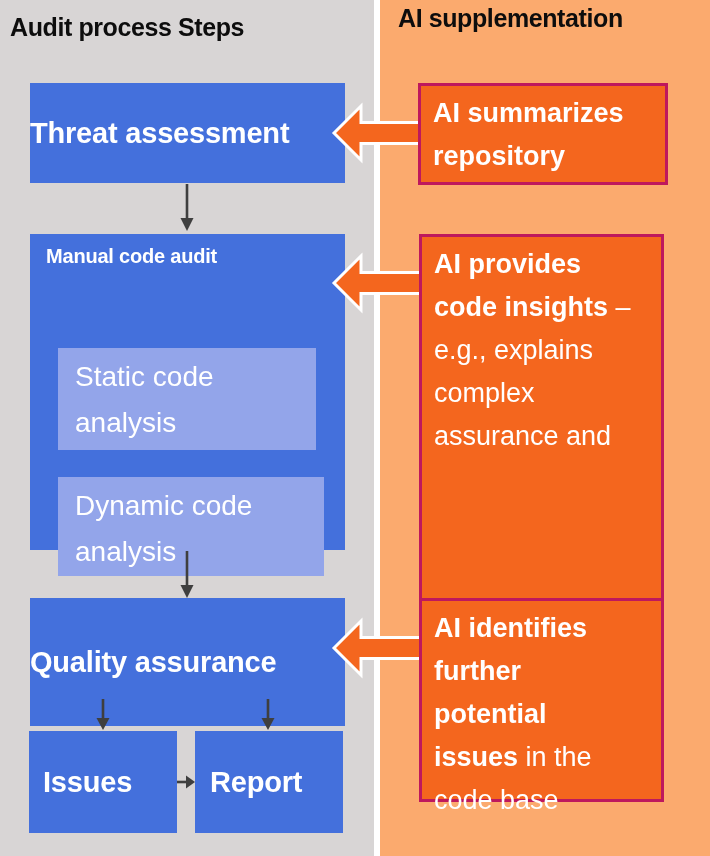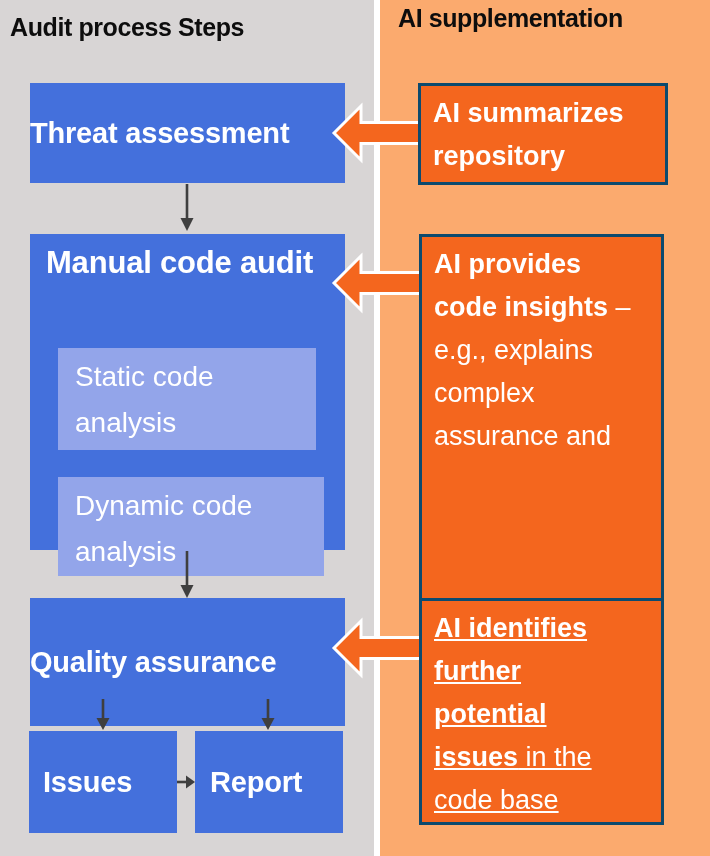--- a/index.html
+++ b/index.html
@@ -7,32 +7,32 @@
   .canvas{position:relative;width:710px;height:856px;overflow:hidden;background:#fff;}
   .panel{position:absolute;top:0;height:856px;z-index:0;}
   .panel-left{left:0;width:374px;background:var(--panel-gray,#D8D5D5);}
   .panel-right{left:380px;width:330px;background:var(--panel-orange,#FBAA6E);}
   .hdr{position:absolute;margin:0;font-size:25px;font-weight:bold;color:#0d0d0d;letter-spacing:-0.4px;z-index:1;white-space:nowrap;}
   .hdr-left{left:10px;top:13px;}
   .hdr-right{left:398px;top:4px;}
   .bluebox{position:absolute;background:var(--box-blue,#4470DC);color:#fff;font-weight:bold;font-size:29px;z-index:1;display:flex;align-items:center;padding-left:0;box-sizing:border-box;letter-spacing:-0.2px;}
   .threat{left:30px;top:83px;width:315px;height:100px;}
   .manual{left:30px;top:234px;width:315px;height:316px;display:block;padding:0;}
-  .manual-title{padding:11px 0 0 16px;font-size:31px;font-weight:bold;}
+  .manual-title{padding:11px 0 0 16px;font-size:20px;font-weight:bold;}
   .subbox{position:absolute;background:var(--box-blue-light,#93A5EA);font-weight:normal;font-size:28px;line-height:46px;padding:6px 0 0 17px;box-sizing:border-box;color:#fff;letter-spacing:0;margin-top:48px;}
   .static{left:28px;top:66px;width:258px;height:102px;}
   .dynamic{left:28px;top:195px;width:266px;height:99px;}
   .quality{left:30px;top:598px;width:315px;height:128px;}
   .issues{left:29px;top:731px;width:148px;height:102px;padding-left:14px;}
   .report{left:195px;top:731px;width:148px;height:102px;padding-left:15px;}
-  .orangebox{position:absolute;background:var(--box-orange,#F4661E);border:3px solid #0c4a6e;color:#fff;font-size:27px;line-height:43px;padding:6px 12px;box-sizing:border-box;z-index:3;font-weight:normal;}
+  .orangebox{position:absolute;background:var(--box-orange,#F4661E);border:3px solid #be185d;color:#fff;font-size:27px;line-height:43px;padding:6px 12px;box-sizing:border-box;z-index:3;font-weight:normal;}
   .orangebox b{font-weight:bold;}
   .ob1{left:418px;top:83px;width:250px;height:102px;}
   .ob2{left:419px;top:234px;width:245px;height:370px;}
-  .ob3{left:419px;top:598px;width:245px;height:227px;text-decoration:underline;}
+  .ob3{left:419px;top:598px;width:245px;height:204px;}
   .blockarrow{position:absolute;z-index:2;width:92px;height:64px;}
   .ba1{left:331px;top:101px;}
   .ba2{left:331px;top:251px;}
   .ba3{left:331px;top:616px;}
   .thinarrow{position:absolute;z-index:1;}
   .ta1{left:179px;top:184px;}
   .ta2{left:179px;top:551px;}
   .ta3{left:95px;top:699px;}
   .ta4{left:260px;top:699px;}
   .ta5{left:177px;top:774px;}

